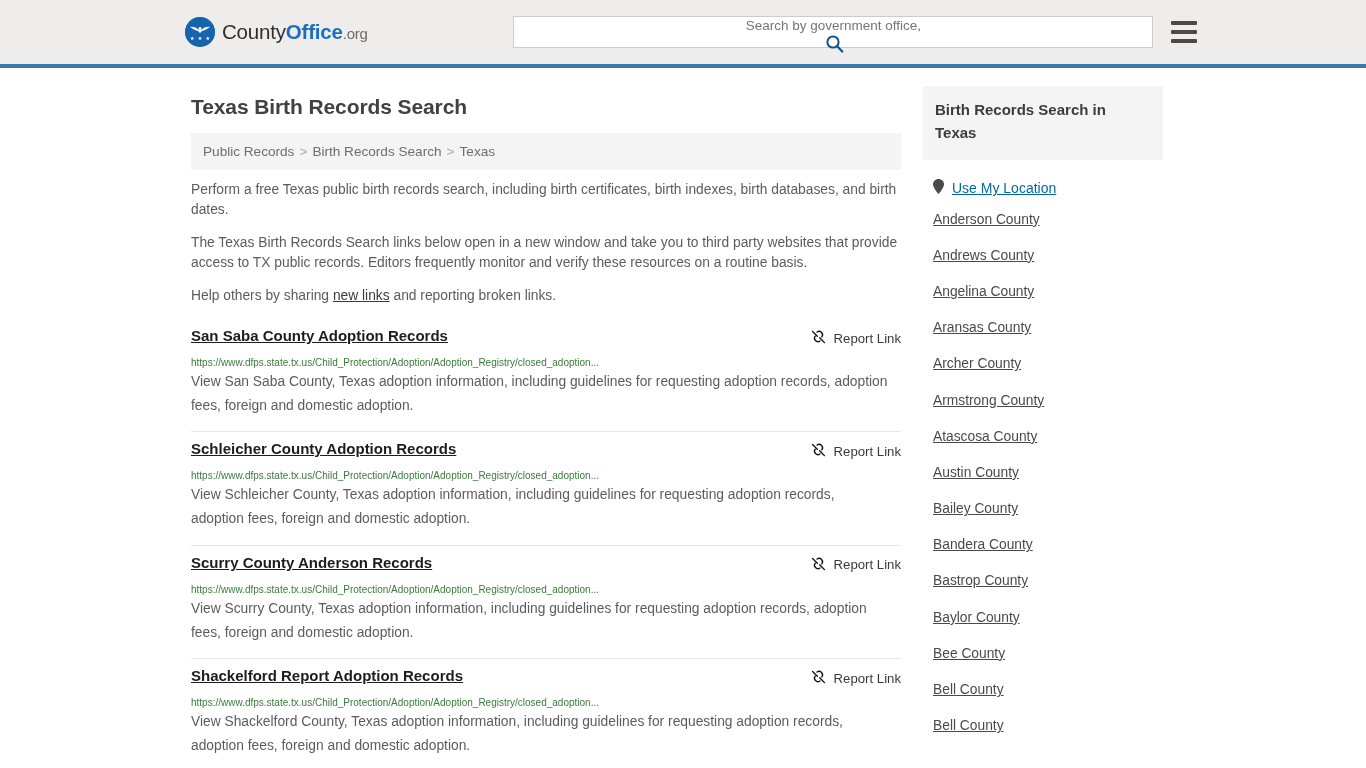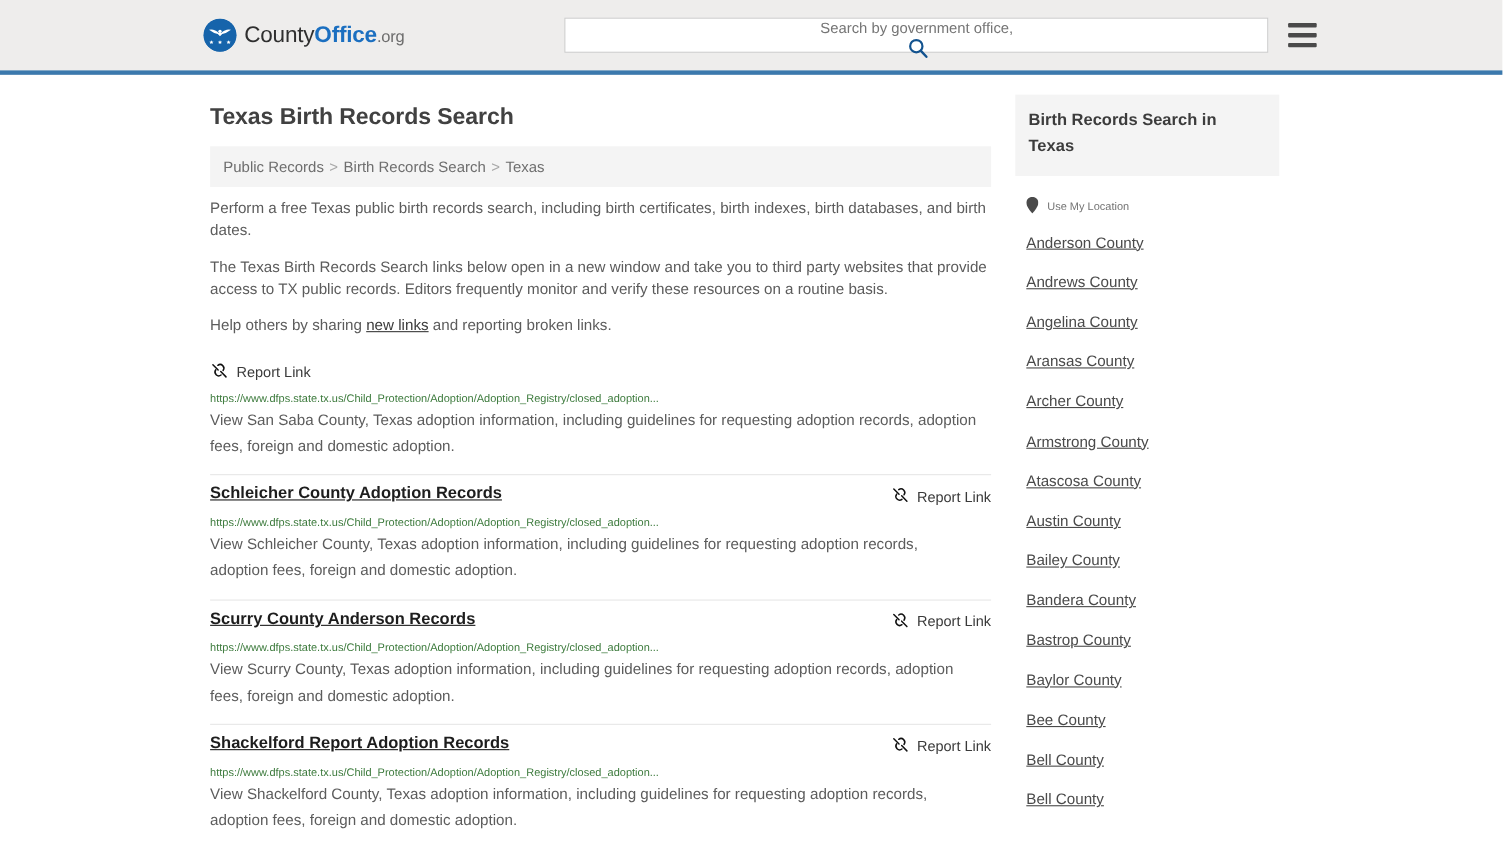--- a/index.html
+++ b/index.html
@@ -201,22 +201,23 @@
     line-height: 1.52;
   }
   .use-location {
     display: flex;
     align-items: center;
     gap: 8px;
     margin: 19px 0 0 10px;
     cursor: pointer;
   }
   .use-location .lbl {
-    font-size: 10px;
-    color: #737373;
+    font-size: 14px;
+    color: #0369a1;
+    text-decoration: underline;
   }
   .county-list { margin: 14px 0 0 10px; }
   .county-list a {
     display: block;
     font-size: 13.8px;
     color: #4a4a4a;
     text-decoration: underline;
     margin-bottom: 21.2px;
     cursor: pointer;
     white-space: nowrap;
@@ -277,20 +278,21 @@
     <div class="intro">
       <p>Perform a free Texas public birth records search, including birth certificates, birth indexes, birth databases, and birth dates.</p>
       <p>The Texas Birth Records Search links below open in a new window and take you to third party websites that provide access to TX public records. Editors frequently monitor and verify these resources on a routine basis.</p>
       <p><span>Help others by sharing </span><a class="inline-link">new links</a><span> and reporting broken links.</span></p>
     </div>
 
     <div class="results">
 
       <div class="result">
         <div class="result-head">
+          <a class="result-title">San Saba County Adoption Records</a>
           <span class="report-link">
             <span>
               <svg width="17" height="17" viewBox="0 0 20 20" aria-hidden="true">
                 <path d="M3 4.2 L8.6 9.8 M11.4 11.4 L17 17.2" stroke="#111" stroke-width="1.6" stroke-linecap="round" fill="none"></path>
                 <path d="M8.3 4.8 a4 4 0 0 1 5.6 5.6" stroke="#111" stroke-width="1.6" fill="none" stroke-linecap="round"></path>
                 <path d="M11.7 15.2 a4 4 0 0 1 -5.6 -5.6" stroke="#111" stroke-width="1.6" fill="none" stroke-linecap="round"></path>
               </svg>
             </span>
             <span>Report Link</span>
           </span>

